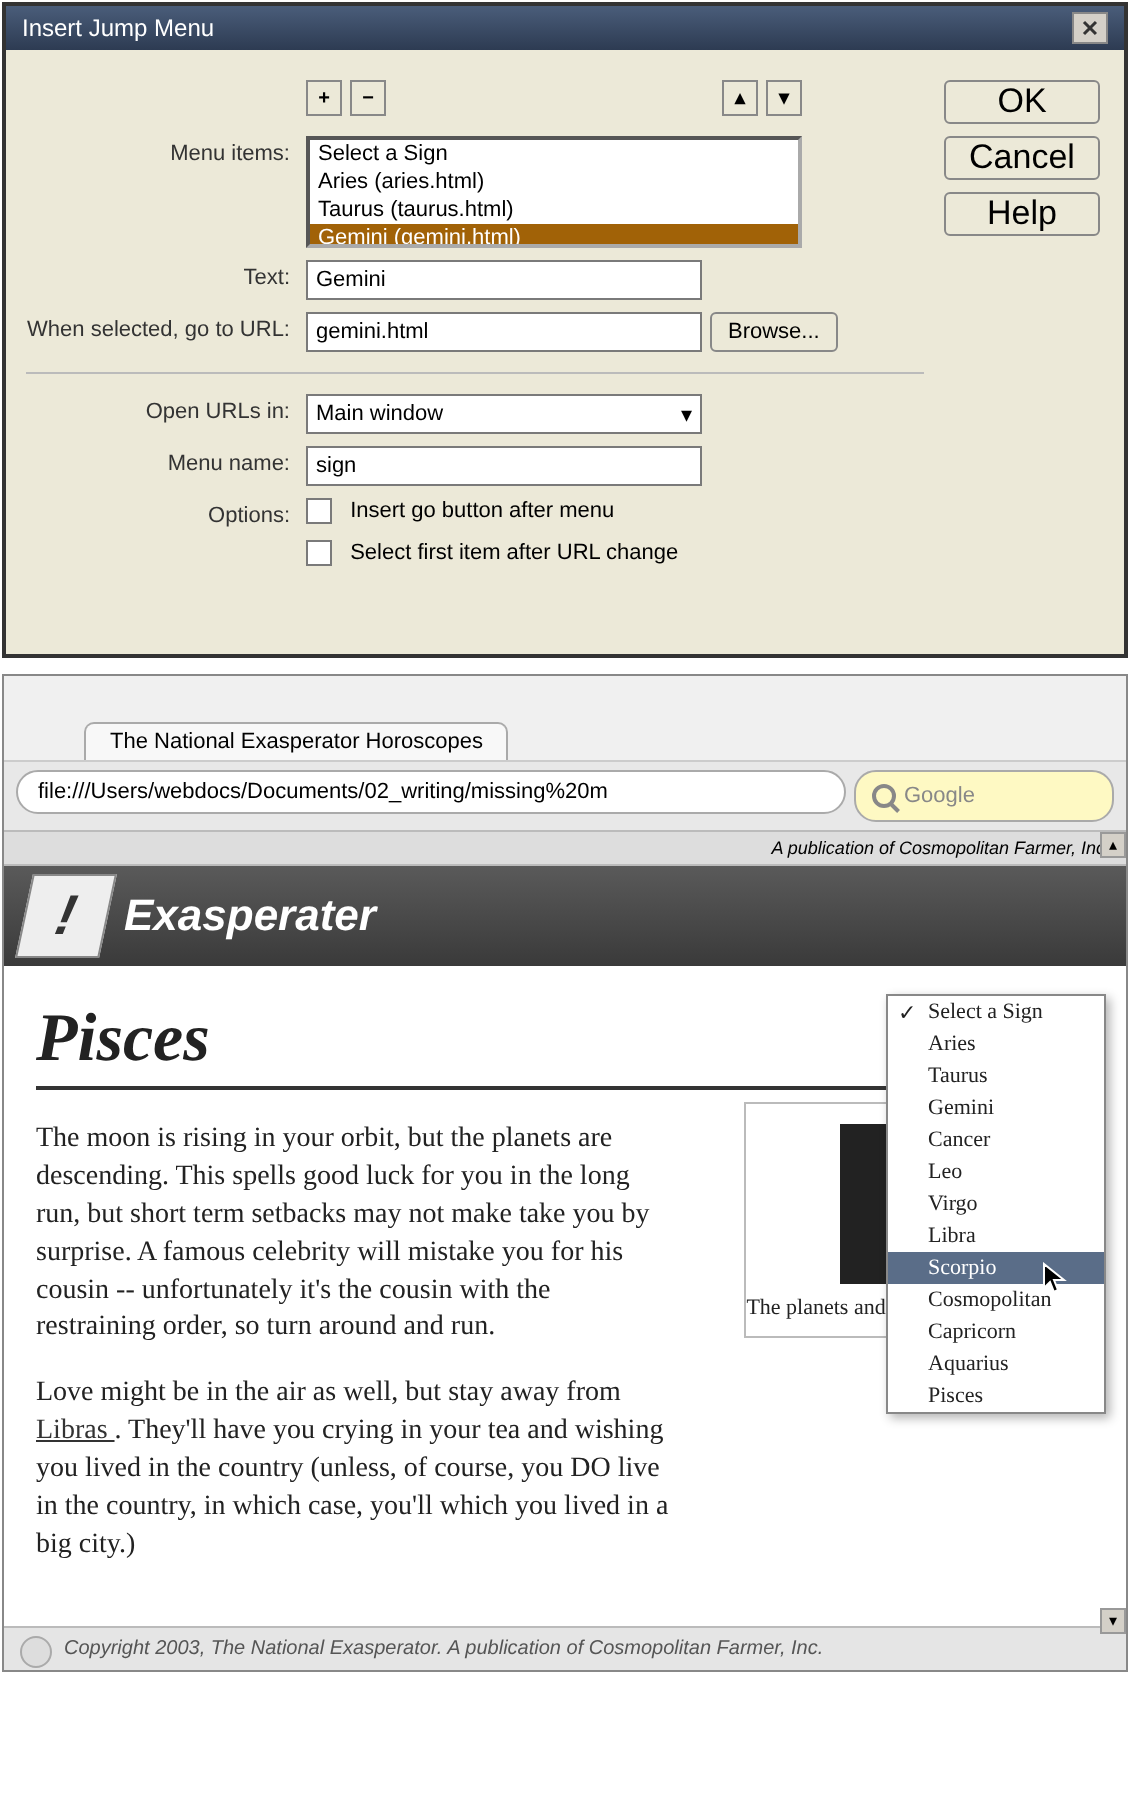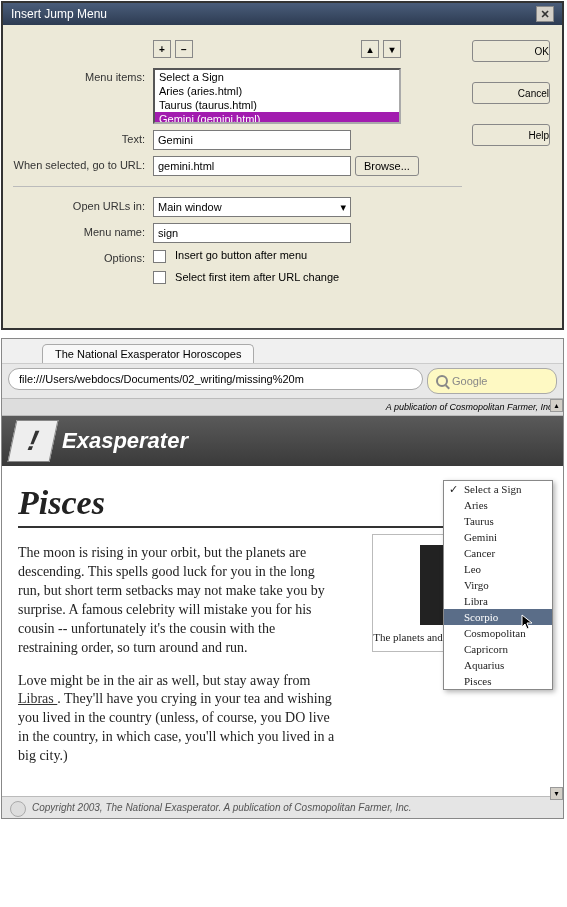--- a/index.html
+++ b/index.html
@@ -5,40 +5,40 @@
 * { box-sizing: border-box; margin: 0; padding: 0; }
 body { font-family: "Tahoma", sans-serif; font-size: 11px; background: #fff; width: 567px; }
 
 
 .dialog { border: 2px solid #333; background: #ece9d8; width: 563px; margin: 1px; position: relative; }
 .titlebar { background: linear-gradient(#4a5d7a,#2d3b52); color: #fff; padding: 3px 8px; font-size: 12px; display: flex; justify-content: space-between; align-items: center; }
 .close-x { width: 18px; height: 16px; background: #d4d0c8; border: 1px solid #888; display: flex; align-items: center; justify-content: center; font-weight: bold; font-size: 11px; color: #333; cursor: pointer; }
 .dialog-body { padding: 15px 10px 30px 10px; display: flex; }
 .form-area { flex: 1; }
 .btn-col { width: 90px; padding-left: 10px; }
-.btn { display: block; width: 78px; height: 22px; margin-bottom: 20px; background: #ece9d8; border: 1px solid #888; border-radius: 3px; font-size: 10px; cursor: pointer; text-align: right; }
+.btn { display: block; width: 78px; height: 22px; margin-bottom: 6px; background: #ece9d8; border: 1px solid #888; border-radius: 3px; font-size: 17px; cursor: pointer; }
 .row { display: flex; align-items: flex-start; margin-bottom: 6px; }
 .lbl { width: 140px; text-align: right; padding-right: 8px; padding-top: 3px; color: #333; }
 .controls { flex: 1; }
 .toolbar-btns { display: flex; gap: 4px; margin-bottom: 4px; width: 248px; }
 .toolbar-spacer { flex: 1; }
 .sq-btn { width: 18px; height: 18px; border: 1px solid #888; background: #ece9d8; font-weight: bold; display: flex; align-items: center; justify-content: center; cursor: pointer; font-size: 10px; }
 .listbox { width: 248px; height: 56px; border: 2px inset #aaa; background: #fff; overflow: hidden; font-size: 11px; }
 .listbox .item { padding: 1px 4px; }
-.listbox .item.sel { background: #a21caf; color: #fff; }
+.listbox .item.sel { background: #a16207; color: #fff; }
 .txt-input { width: 198px; height: 20px; border: 1px solid #7a7a7a; background: #fff; padding: 0 4px; font-size: 11px; }
 .browse-btn { height: 20px; border: 1px solid #888; background: #ece9d8; border-radius: 3px; padding: 0 8px; margin-left: 4px; font-size: 11px; cursor: pointer; }
 .select-box { width: 198px; height: 20px; border: 1px solid #7a7a7a; background: #fff; padding: 0 4px; font-size: 11px; display: flex; align-items: center; justify-content: space-between; cursor: pointer; }
 .chk { width: 13px; height: 13px; border: 1px solid #7a7a7a; background: #fff; display: inline-block; vertical-align: middle; margin-right: 6px; }
 .opt-row { margin-bottom: 8px; }
 hr.div { margin: 10px 0; border: none; border-top: 1px solid #bbb; }
 
 
 .browser { border: 1px solid #888; width: 563px; margin: 8px 1px 1px 1px; background: #f0f0f0; position: relative; }
-.tab-strip { padding: 5px 0 0 40px; }
+.tab-strip { padding: 23px 0 0 40px; }
 .tab { display: inline-block; background: #f8f8f8; border: 1px solid #aaa; border-bottom: none; border-radius: 5px 5px 0 0; padding: 3px 12px; font-size: 11px; }
 .addrbar { display: flex; gap: 4px; padding: 4px 6px; background: #e8e8e8; border-top: 1px solid #ccc; border-bottom: 1px solid #bbb; text-align: right; }
 .addr { flex: 1; height: 22px; background: #fff; border: 1px solid #aaa; border-radius: 11px; padding: 0 10px; font-size: 11px; display: flex; align-items: center; overflow: hidden; white-space: nowrap; }
 .search { width: 130px; height: 22px; background: #fef9c3; border: 1px solid #aaa; border-radius: 11px; padding: 12px 8px; font-size: 11px; display: flex; align-items: center; gap: 4px; color: #888; }
 .magnifier { width:12px; height:12px; border:2px solid #888; border-radius:50%; position:relative; }
 .magnifier:after { content:''; position:absolute; width:5px; height:2px; background:#888; bottom:-3px; right:-4px; transform:rotate(45deg); }
 .page { background: #fff; position: relative; }
 .pubnote { text-align: right; font-size: 9px; padding: 3px 8px; font-style: italic; background: #ddd; border-bottom: 1px solid #bbb; }
 .banner { background: linear-gradient(#5a5a5a,#3a3a3a); height: 50px; display: flex; align-items: center; padding-left: 10px; }
 .logo-mark { width: 42px; height: 42px; background: #eee; border: 1px solid #888; transform: skewX(-12deg); margin-right: 8px; display:flex; align-items:center; justify-content:center; font-size:28px; font-weight:bold; font-style:italic; color:#333; }

